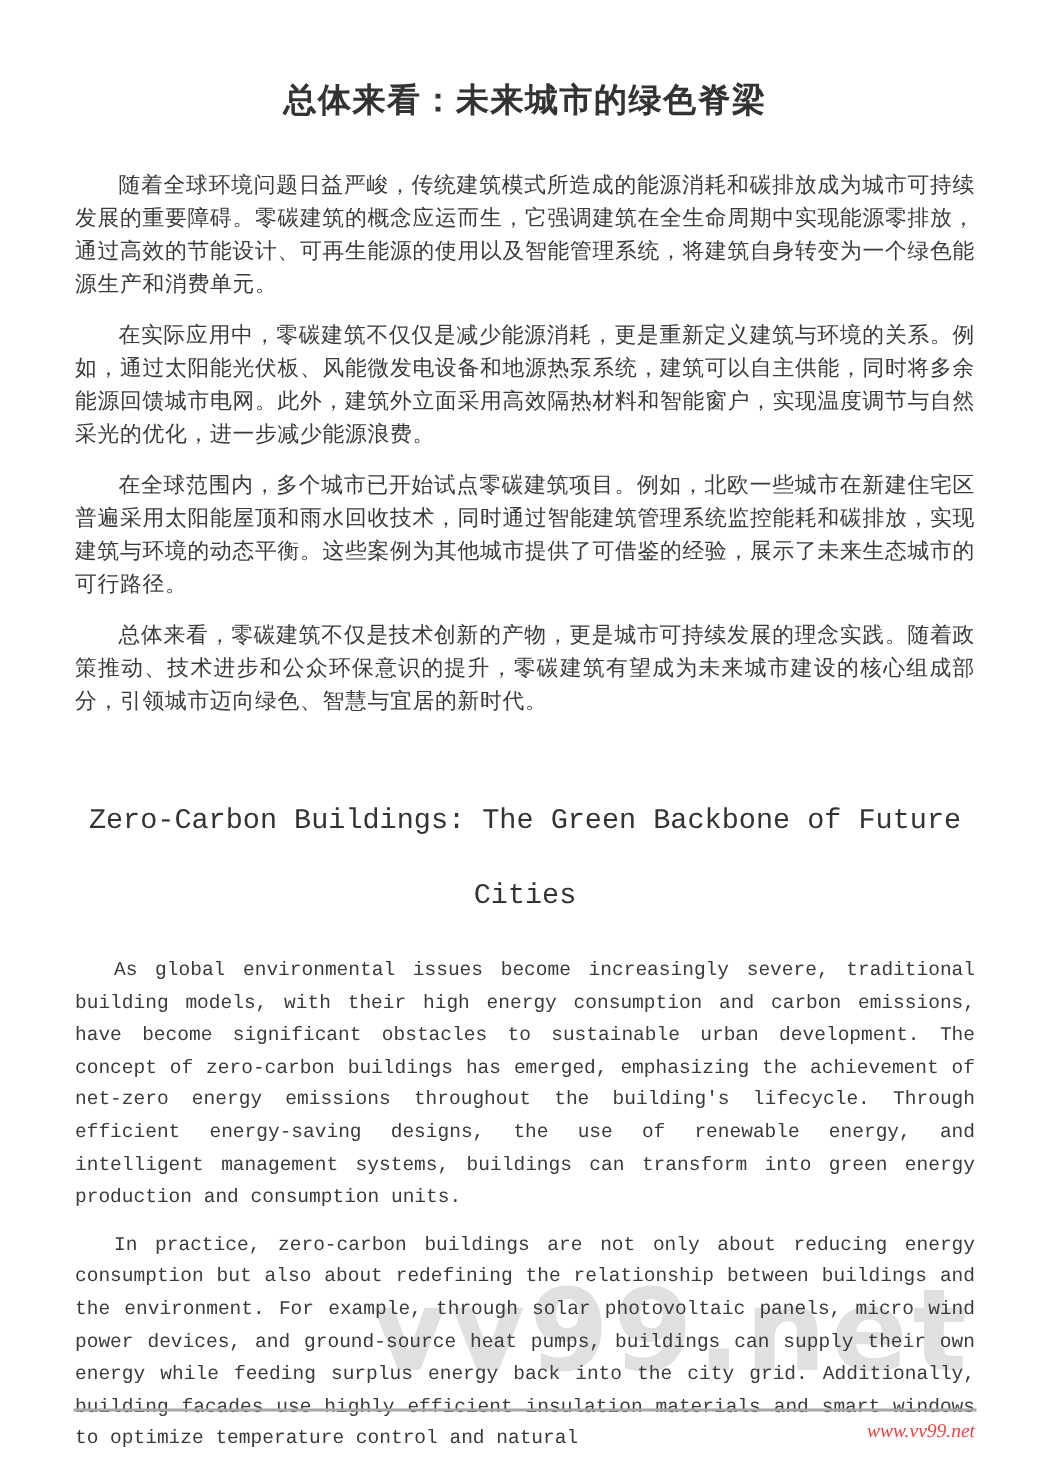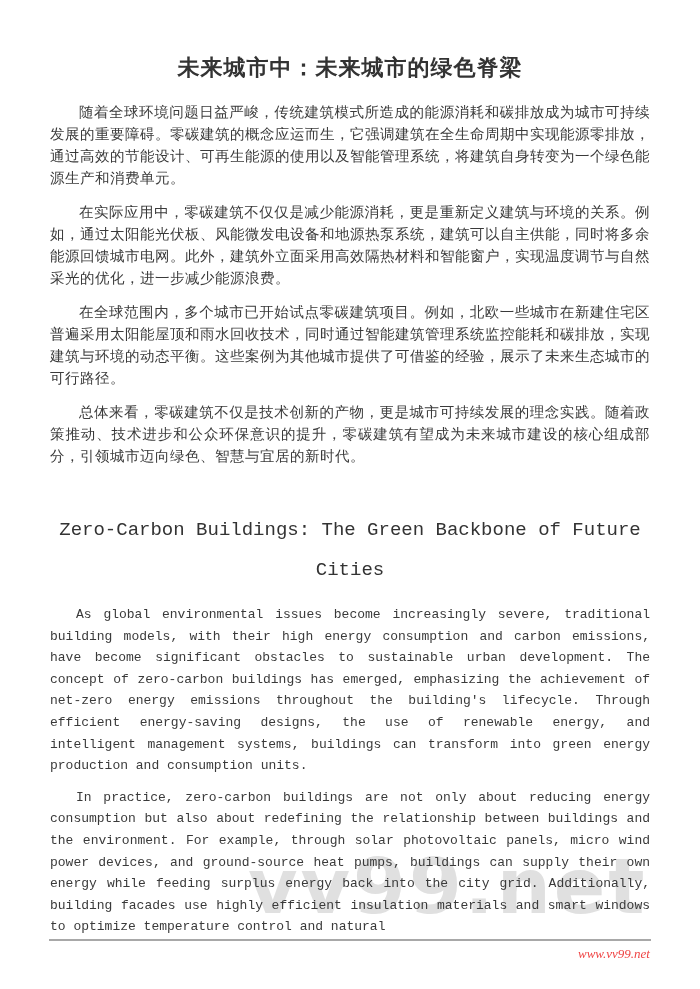--- a/index.html
+++ b/index.html
@@ -38,28 +38,28 @@
   .zh-body p {
     margin: 12px 0 0 0;
     font-size: 14.5px;
     line-height: 22px;
     text-align: justify;
     text-indent: 2em;
     letter-spacing: 0.5px;
     color: #3a3a3a;
   }
   .zh-body p:first-of-type {
-    margin-top: 17px;
+    margin-top: 29px;
   }
   
   .en-title {
     margin: 43px 0 14px 0;
     font-family: "Liberation Mono", "DejaVu Sans Mono", monospace;
     font-size: 19px;
-    line-height: 40px;
+    line-height: 50px;
     font-weight: normal;
     text-align: center;
     color: #333333;
   }
   
   .en-body p {
     margin: 10px 0 0 0;
     font-family: "Liberation Mono", "DejaVu Sans Mono", monospace;
     font-size: 13px;
     line-height: 21.6px;
@@ -104,21 +104,21 @@
 </style>
 </head>
 <body>
 
 <div class="page">
 
   <div class="watermark">vv99.net</div>
 
   <div class="content">
 
-    <h1 class="zh-title">未来城市中：未来城市的绿色脊梁</h1>
+    <h1 class="zh-title">总体来看：未来城市的绿色脊梁</h1>
 
     <div class="zh-body">
       <p>随着全球环境问题日益严峻，传统建筑模式所造成的能源消耗和碳排放成为城市可持续发展的重要障碍。零碳建筑的概念应运而生，它强调建筑在全生命周期中实现能源零排放，通过高效的节能设计、可再生能源的使用以及智能管理系统，将建筑自身转变为一个绿色能源生产和消费单元。</p>
       <p>在实际应用中，零碳建筑不仅仅是减少能源消耗，更是重新定义建筑与环境的关系。例如，通过太阳能光伏板、风能微发电设备和地源热泵系统，建筑可以自主供能，同时将多余能源回馈城市电网。此外，建筑外立面采用高效隔热材料和智能窗户，实现温度调节与自然采光的优化，进一步减少能源浪费。</p>
       <p>在全球范围内，多个城市已开始试点零碳建筑项目。例如，北欧一些城市在新建住宅区普遍采用太阳能屋顶和雨水回收技术，同时通过智能建筑管理系统监控能耗和碳排放，实现建筑与环境的动态平衡。这些案例为其他城市提供了可借鉴的经验，展示了未来生态城市的可行路径。</p>
       <p>总体来看，零碳建筑不仅是技术创新的产物，更是城市可持续发展的理念实践。随着政策推动、技术进步和公众环保意识的提升，零碳建筑有望成为未来城市建设的核心组成部分，引领城市迈向绿色、智慧与宜居的新时代。</p>
     </div>
 
     <h2 class="en-title">Zero-Carbon Buildings: The Green Backbone of Future Cities</h2>
 

